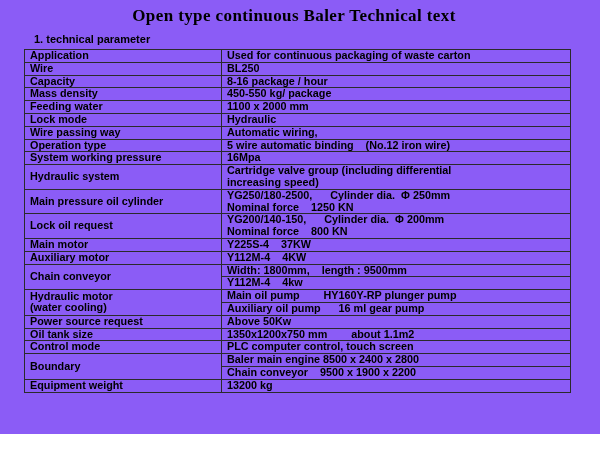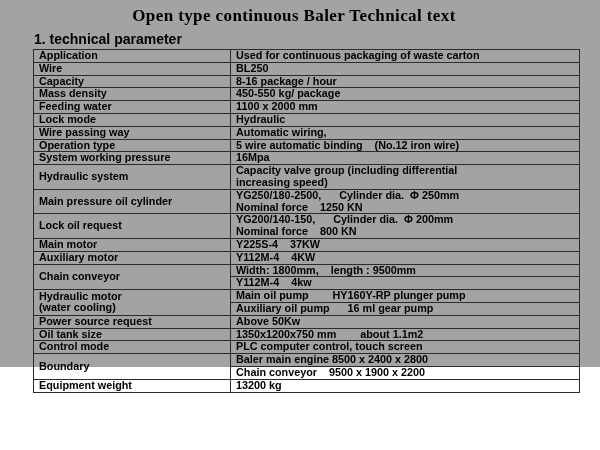--- a/index.html
+++ b/index.html
@@ -8,46 +8,46 @@
     width: 600px;
     height: 450px;
     background: #ffffff;
     overflow: hidden;
     font-family: "Liberation Sans", sans-serif;
     color: #000000;
   }
   .page {
     position: relative;
     width: 600px;
-    height: 367px;
-    background: #a3a3a3;
+    height: 434px;
+    background: #8b5cf6;
   }
   .doc-title {
     margin: 0;
     padding: 6px 40px 0 28px;
     text-align: center;
     font-family: "Liberation Serif", serif;
     font-size: 17px;
     font-weight: bold;
     letter-spacing: 0.4px;
     line-height: 20px;
     color: #000000;
   }
   .section-heading {
     margin: 6px 0 3px 34px;
-    font-size: 14px;
+    font-size: 11px;
     font-weight: bold;
     line-height: 14px;
     color: #000000;
   }
   table.params {
     border-collapse: collapse;
     table-layout: fixed;
     width: 546px;
-    margin-left: 33px;
+    margin-left: 24px;
   }
   table.params td {
     border: 1px solid #2b2b2b;
     padding: 0;
     vertical-align: middle;
     font-weight: bold;
     color: #000000;
   }
   .ln {
     height: 11.8px;
@@ -153,21 +153,21 @@
           </td>
           <td>
             <div class="ln">16Mpa</div>
           </td>
         </tr>
         <tr>
           <td rowspan="1">
             <div class="ln">Hydraulic system</div>
           </td>
           <td>
-            <div class="ln">Capacity valve group (including differential</div>
+            <div class="ln">Cartridge valve group (including differential</div>
             <div class="ln">increasing speed)</div>
           </td>
         </tr>
         <tr>
           <td rowspan="1">
             <div class="ln">Main pressure oil cylinder</div>
           </td>
           <td>
             <div class="ln">YG250/180-2500,      Cylinder dia.  Φ 250mm</div>
             <div class="ln">Nominal force    1250 KN</div>

